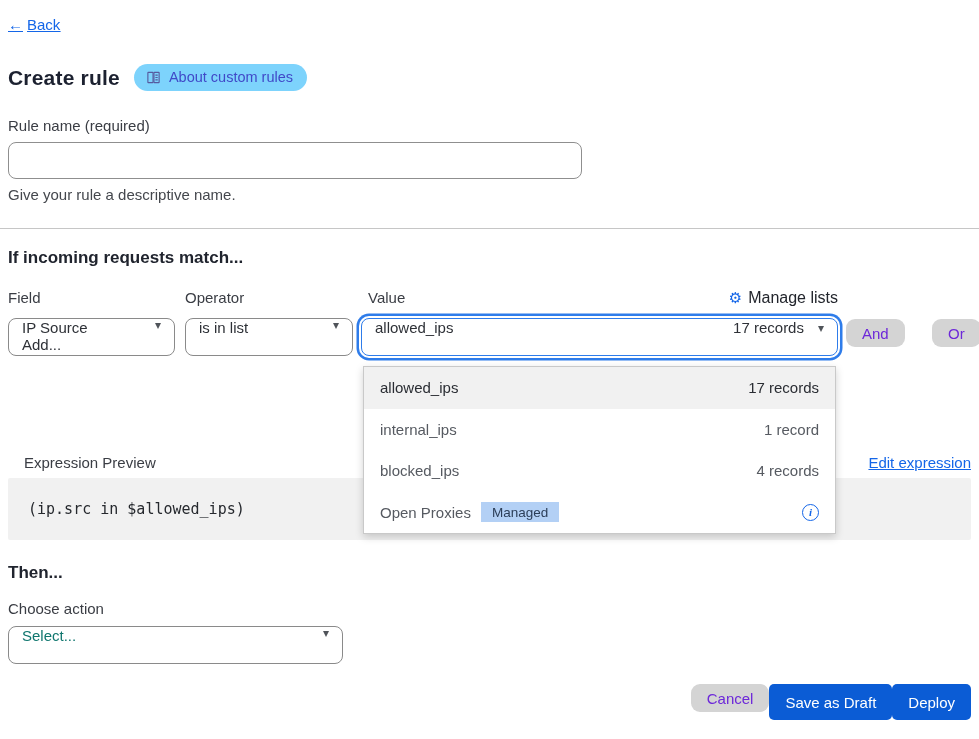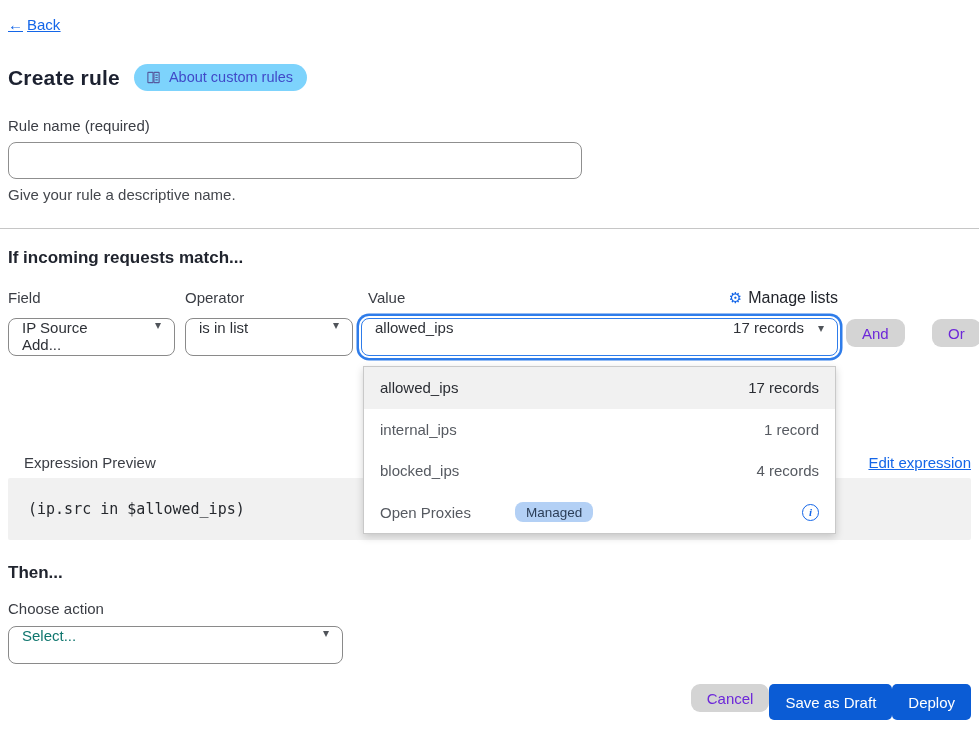--- a/index.html
+++ b/index.html
@@ -52,22 +52,22 @@
   .manage-lists { right:141px; top:289px; display:flex; align-items:center; gap:6px; }
   .gear-icon { color:#1466e8; font-size:15px; text-decoration:none; }
 
   
   .dropdown-menu { left:363px; top:366px; width:473px; background:#fff; border:1px solid #c9c9c9;
                    box-shadow:0 3px 8px rgba(0,0,0,.18); z-index:20; }
   .dd-row { height:41.5px; display:flex; align-items:center; justify-content:space-between;
             padding:0 16px; font-size:15px; color:#565a61; cursor:pointer; }
   .dd-row.selected { background:#f1f1f1; color:#2a2d33; }
   .dd-left { display:flex; align-items:center; gap:10px; }
-  .managed-badge { background:#b3d0f5; color:#2c3e58; border-radius:8px; padding:2.5px 11px;
-                   font-size:13.5px;margin-left:34px; }
+  .managed-badge { background:#b3d0f5; color:#2c3e58; border-radius:0; padding:2.5px 11px;
+                   font-size:13.5px; }
   .info-icon { width:17px; height:17px; border:1.4px solid #1466e8; border-radius:50%;
                color:#1466e8; font-size:11px; display:flex; align-items:center; justify-content:center;
                cursor:pointer; font-family:"Liberation Serif",serif; font-style:italic; font-weight:700; }
 
   
   .expr-box { left:8px; top:478px; width:963px; height:62px; background:#f1f1f1; border-radius:2px;
               display:flex; align-items:center; padding:0 20px; }
   .expr-code { font-family:"DejaVu Sans Mono","Liberation Mono",monospace; font-size:15px; color:#26292e; }
 
   .footer-btns { left:0; top:684px; width:971px; display:flex; justify-content:flex-end; }

